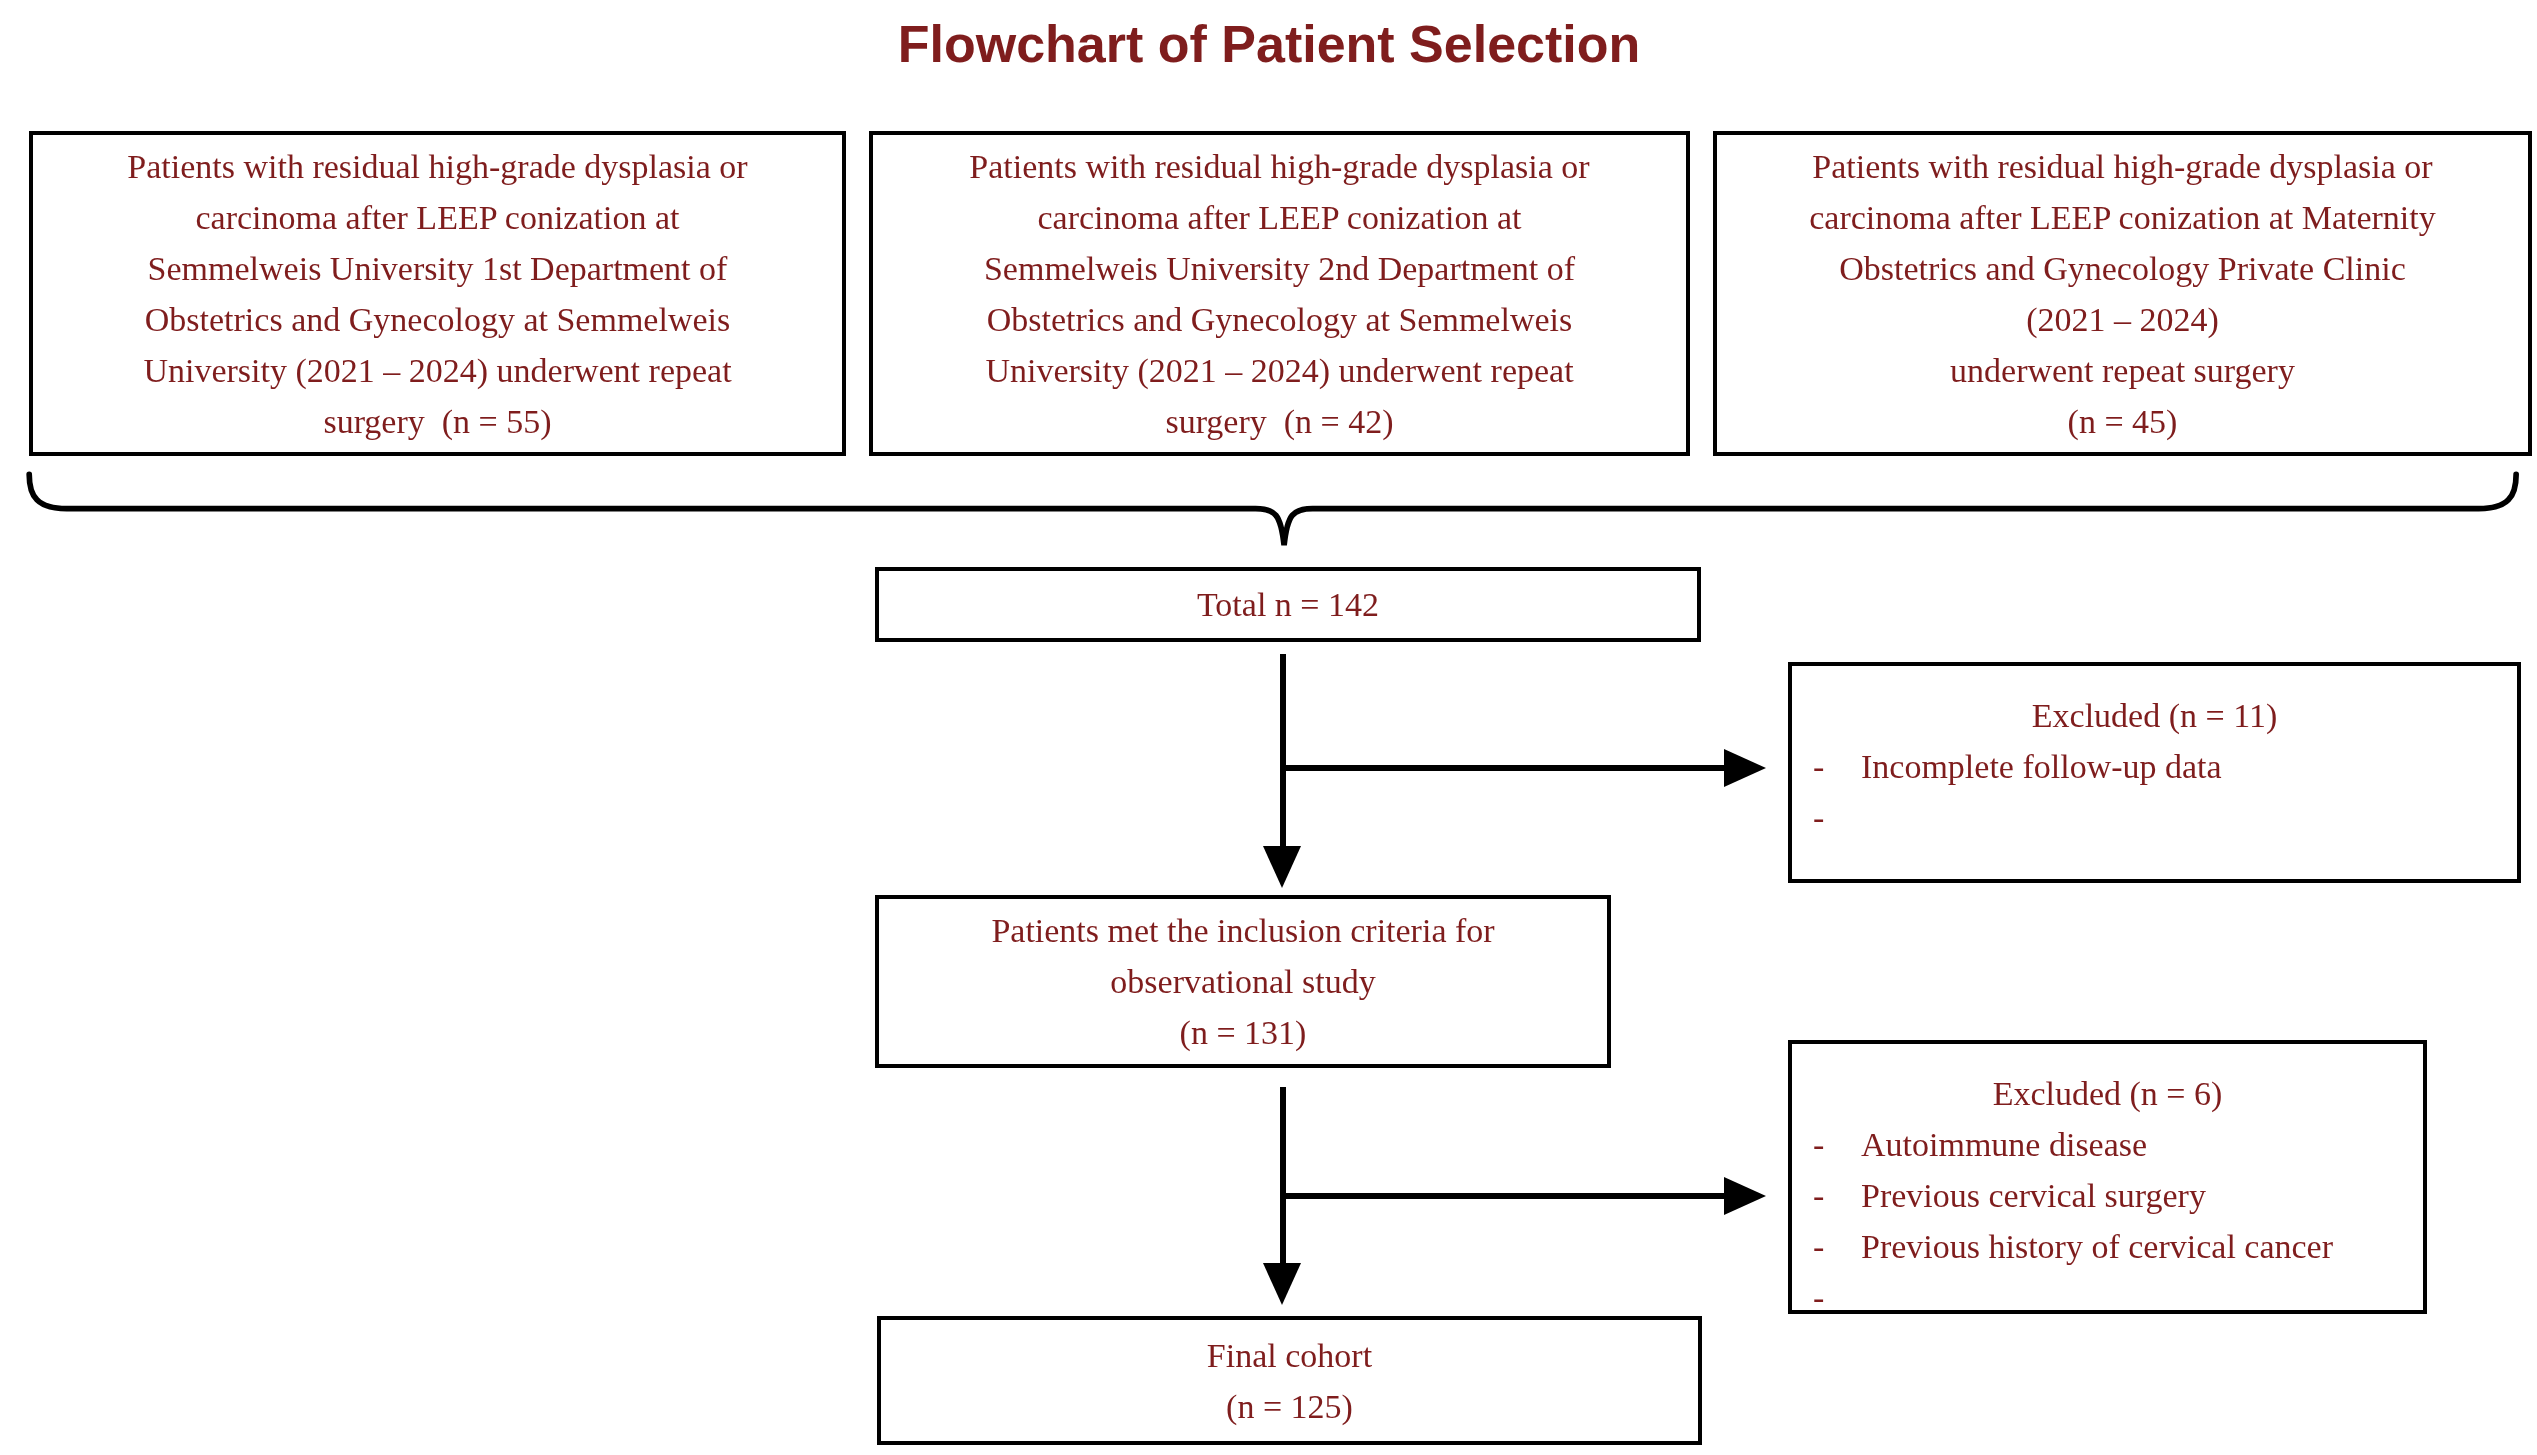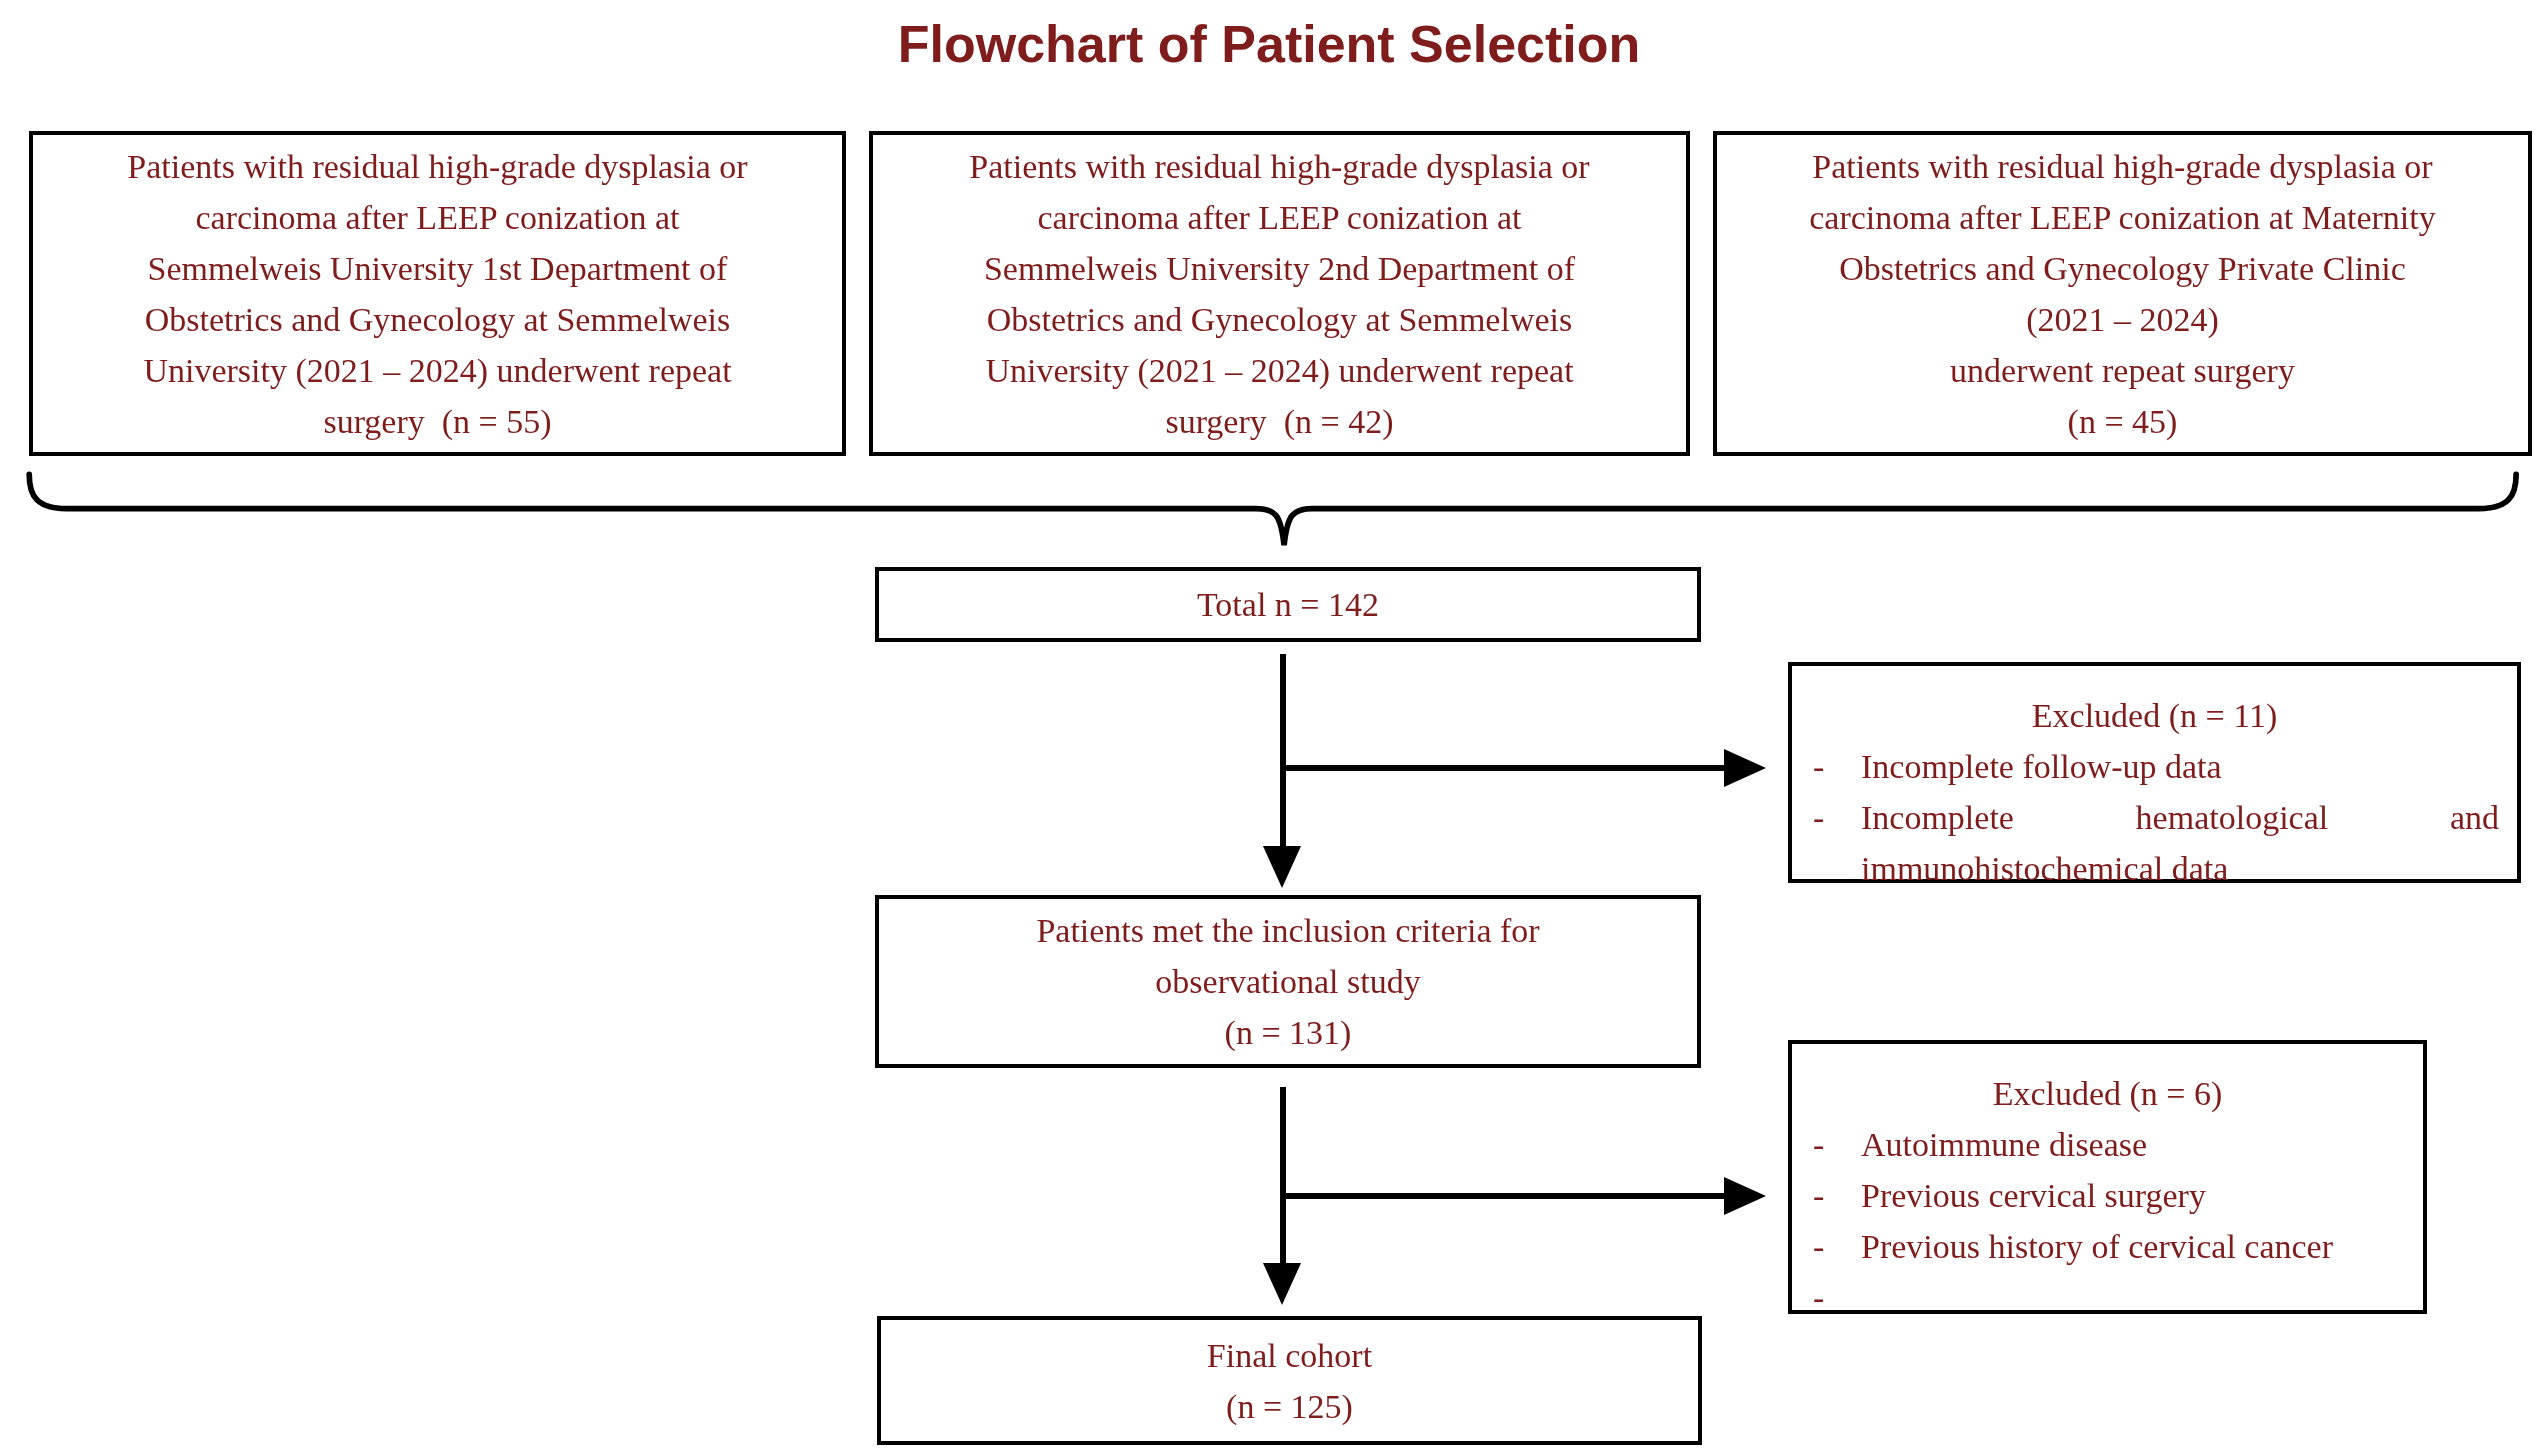--- a/index.html
+++ b/index.html
@@ -105,25 +105,24 @@
   <div class="arrow-down" style="left:1263px; top:846px;"></div>
   <div class="hline" style="left:1280px; top:765px; width:445px; height:5.7px;"></div>
   <div class="arrow-right" style="left:1724px; top:749px;"></div>
 
   <div class="box" style="left:1788px; top:662px; width:733px; height:221px;">
     <div class="excl-title">Excluded (n = 11)</div>
     <div class="excl-list">
       <div class="excl-dash">-</div>
       <div class="excl-item">Incomplete follow-up data</div>
       <div class="excl-dash">-</div>
-      <div class="excl-item justify">Incomplete hematological and immunohistochemical data</div>
     </div>
   </div>
 
-  <div class="box center-text" style="left:875px; top:895px; width:826px; height:173px;">Patients met the inclusion criteria for
+  <div class="box center-text" style="left:875px; top:895px; width:736px; height:173px;">Patients met the inclusion criteria for
 observational study
 (n = 131)</div>
 
   <div class="vline" style="left:1280px; top:1087px; width:5.7px; height:177px;"></div>
   <div class="arrow-down" style="left:1263px; top:1263px;"></div>
   <div class="hline" style="left:1280px; top:1193px; width:445px; height:5.7px;"></div>
   <div class="arrow-right" style="left:1724px; top:1177px;"></div>
 
   <div class="box" style="left:1788px; top:1040px; width:639px; height:274px;">
     <div class="excl-title">Excluded (n = 6)</div>

